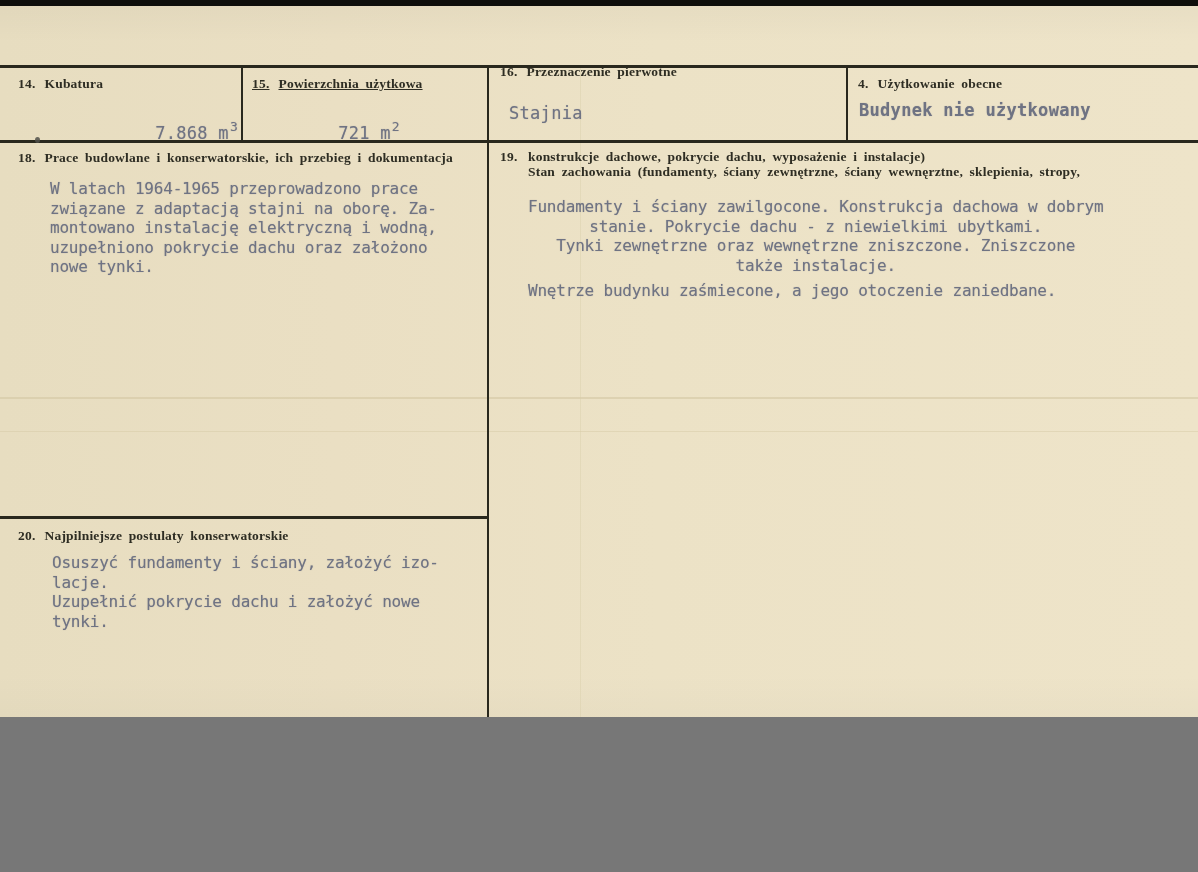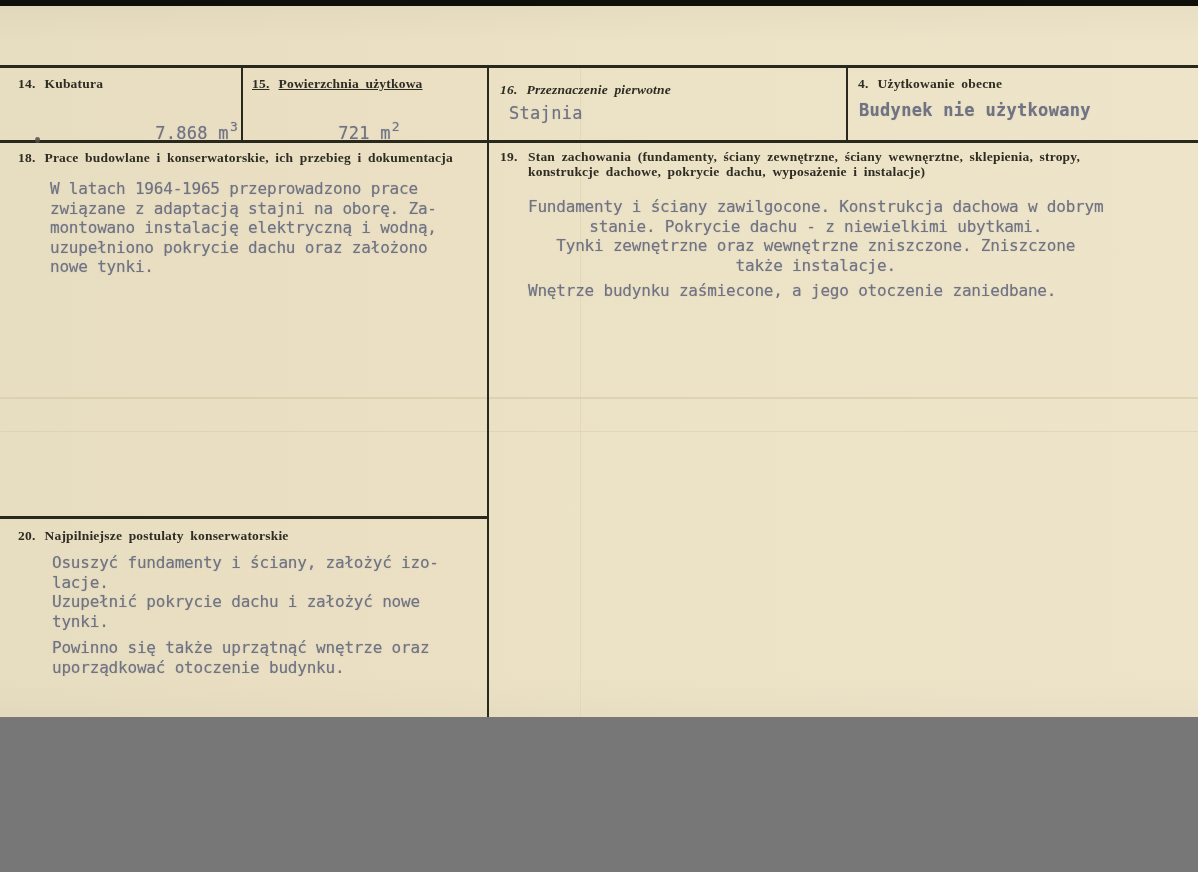--- a/index.html
+++ b/index.html
@@ -77,21 +77,21 @@
     <span>7.868 m</span><sup>3</sup>
   </div>
 
   <div class="print" style="left:252px;top:76px;text-decoration:underline;">
     <span class="num">15.</span><span>Powierzchnia użytkowa</span>
   </div>
   <div class="type val" style="left:296px;top:100px;">
     <span>721 m</span><sup>2</sup>
   </div>
 
-  <div class="print" style="left:500px;top:82px;font-style:italic;">
+  <div class="print" style="left:500px;top:64px;">
     <span class="num">16.</span><span>Przeznaczenie pierwotne</span>
   </div>
   <div class="type val" style="left:509px;top:103px;">Stajnia</div>
 
   <div class="print" style="left:858px;top:76px;">
     <span class="num">4.</span><span>Użytkowanie obecne</span>
   </div>
   <div class="type val" style="left:859px;top:100px;font-weight:bold;">Budynek nie użytkowany</div>
 
   <div class="print" style="left:18px;top:150px;">
@@ -99,33 +99,31 @@
   </div>
   <div class="type block" style="left:50px;top:179px;">W latach 1964-1965 przeprowadzono prace
 związane z adaptacją stajni na oborę. Za-
 montowano instalację elektryczną i wodną,
 uzupełniono pokrycie dachu oraz założono
 nowe tynki.</div>
 
   <div class="print" style="left:500px;top:149px;">
     <span class="num" style="position:absolute;left:0;top:0;">19.</span>
     <span class="hang" style="margin-left:28px;">
+      <span class="lbl-line">konstrukcje dachowe, pokrycie dachu, wyposażenie i instalacje)</span>
       <span class="lbl-line">Stan zachowania (fundamenty, ściany zewnętrzne, ściany wewnęrztne, sklepienia, stropy,</span>
-      <span class="lbl-line">konstrukcje dachowe, pokrycie dachu, wyposażenie i instalacje)</span>
     </span>
   </div>
   <div class="type block" style="left:528px;top:197px;text-align:center;">Fundamenty i ściany zawilgocone. Konstrukcja dachowa w dobrym
 stanie. Pokrycie dachu - z niewielkimi ubytkami.
 Tynki zewnętrzne oraz wewnętrzne zniszczone. Zniszczone
 także instalacje.</div>
   <div class="type block" style="left:528px;top:281px;">Wnętrze budynku zaśmiecone, a jego otoczenie zaniedbane.</div>
 
   <div class="print" style="left:18px;top:528px;">
     <span class="num">20.</span><span>Najpilniejsze postulaty konserwatorskie</span>
   </div>
   <div class="type block" style="left:52px;top:553px;">Osuszyć fundamenty i ściany, założyć izo-
 lacje.
 Uzupełnić pokrycie dachu i założyć nowe
 tynki.</div>
-  <div class="type block" style="left:52px;top:638px;">Powinno się także uprzątnąć wnętrze oraz
-uporządkować otoczenie budynku.</div>
 
 </div>
 
 </body></html>

